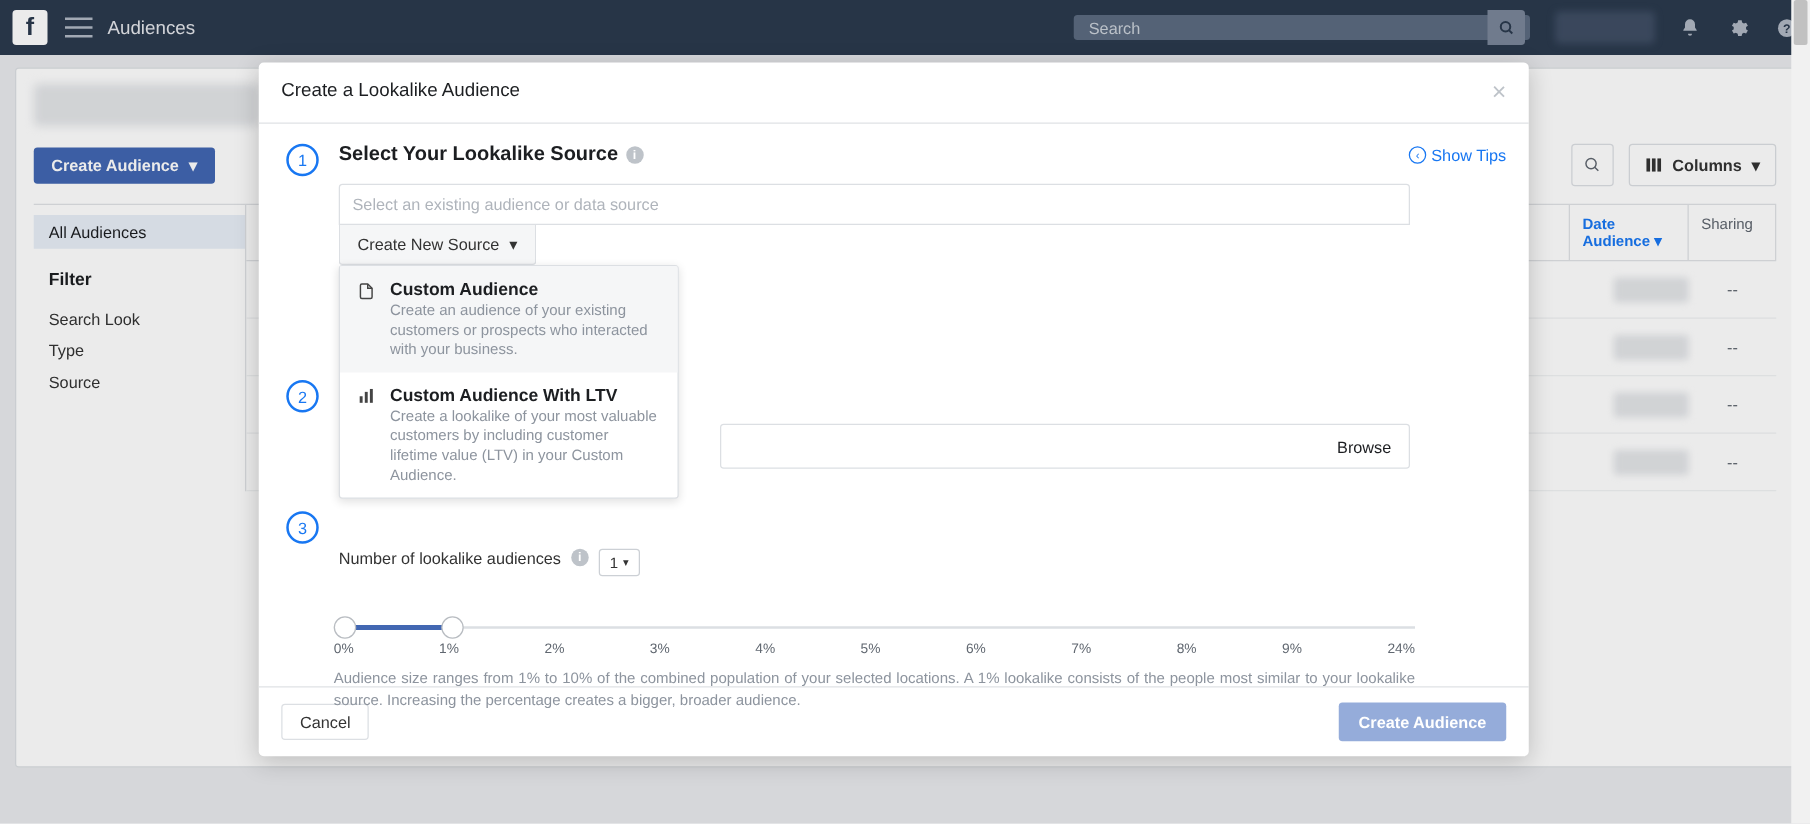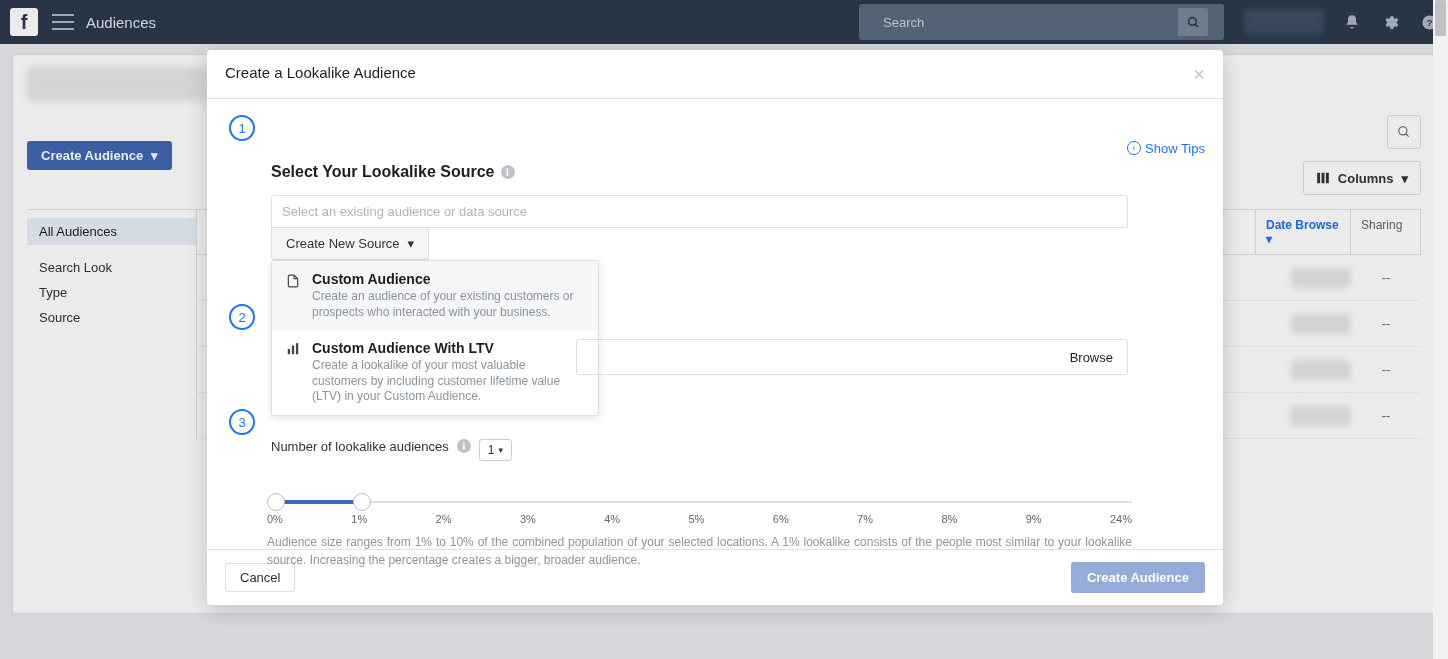--- a/index.html
+++ b/index.html
@@ -5,34 +5,34 @@
   * { box-sizing: border-box; margin: 0; padding: 0; font-family: Helvetica, Arial, sans-serif; }
   body { background: #e9eaed; width: 1448px; height: 659px; overflow: hidden; position: relative; }
 
   
   .topbar { height: 44px; background: #2b3a4e; display: flex; align-items: center; padding: 0 10px; color: #cfd4db; }
   .fb-logo { width: 28px; height: 28px; background: #fff; border-radius: 3px; display: flex; align-items: center; justify-content: center; color: #2b3a4e; font-weight: bold; font-size: 20px; margin-right: 14px;}
   .hamburger { width: 22px; height: 16px; margin-right: 12px; display: flex; flex-direction: column; justify-content: space-between; cursor:pointer;}
   .hamburger span { height: 2px; background: #b0b8c4; display:block; }
   .page-title { font-size: 15px; color: #e4e6eb; }
   .topbar-spacer { flex:1; }
-  .search-wrap { width: 365px; height: 36px; background: #5c6b80; border-radius: 3px; display:flex; align-items:center; padding: 0 24px; margin-right: 20px;}
+  .search-wrap { width: 365px; height: 20px; background: #5c6b80; border-radius: 3px; display:flex; align-items:center; padding: 0 12px; margin-right: 20px;}
   .search-wrap input { flex:1; border:none; background:transparent; color:#e4e6eb; font-size:13px; outline:none;}
   .search-wrap input::placeholder { color: #cbd2da; }
   .search-btn { width: 30px; height:28px; background:#7a8699; border-radius: 0 3px 3px 0; display:flex; align-items:center; justify-content:center; margin-right:-8px; margin-left:4px; cursor:pointer;}
   .nav-right { display:flex; align-items:center; gap:22px; color:#b0b8c4; }
   .top-icon { cursor:pointer; font-size:16px; }
   .blur-pill { width:80px; height:26px; background:#3f4e64; border-radius:4px; filter: blur(3px); }
 
   
   .bg-page { position:absolute; top:54px; left:12px; right:12px; height:560px; background:#fff; border:1px solid #dcdfe3; border-radius:3px; padding:12px 14px; }
   .bg-blur-top { width:180px; height:34px; background:#e3e5e8; filter:blur(4px); border-radius:4px; margin-bottom:14px;}
   .bg-toolbar { display:flex; align-items:center; justify-content:space-between; margin-bottom:14px;}
   .btn-primary-bg { background:#4267b2; color:#fff; padding:7px 14px; border:none; border-radius:3px; font-size:13px; font-weight:bold; cursor:pointer; display:flex; align-items:center; gap:8px;}
-  .tool-right { display:flex; align-items:flex-end; gap:12px;flex-direction:column;}
+  .tool-right { display:flex; align-items:flex-start; gap:12px;}
   .icon-btn { width:34px; height:34px; border:1px solid #dcdfe3; border-radius:3px; display:flex; align-items:center; justify-content:center; color:#606770; cursor:pointer;}
   .columns-btn { height:34px; border:1px solid #dcdfe3; border-radius:3px; padding:0 12px; display:flex; align-items:center; gap:8px; font-size:13px; color:#333; cursor:pointer; font-weight:bold;}
   .bg-content { display:flex; gap:0; border-top:1px solid #e0e2e5;}
   .sidebar-bg { width:170px; border-right:1px solid #e0e2e5; padding-top:8px;}
   .sidebar-active { background:#e8eef7; padding:6px 12px; font-size:13px; color:#1c1e21; margin-bottom:10px;}
   .sidebar-head { font-weight:bold; padding:6px 12px; font-size:14px; color:#1c1e21; margin-bottom:6px;}
   .sidebar-item { padding:5px 12px; font-size:13px; color:#333; cursor:pointer;}
   .table-bg { flex:1; }
   .table-head { display:flex; border-bottom:1px solid #e0e2e5; font-size:12px; color:#606770;}
   .th { padding:8px 10px; border-right:1px solid #e0e2e5;}
@@ -47,29 +47,29 @@
   .modal { position:absolute; top:50px; left:207px; width:1016px; background:#fff; border-radius:4px; box-shadow:0 4px 20px rgba(0,0,0,0.2); }
   .modal-header { padding:14px 18px; border-bottom:1px solid #e0e2e5; display:flex; justify-content:space-between; align-items:flex-start;}
   .modal-title { font-weight:normal; font-size:15px; color:#1c1e21;}
   .close-x { color:#bec3c9; font-size:20px; cursor:pointer; line-height:1; font-weight:300;}
   .modal-body { padding:16px 18px 8px 22px; }
 
   .step-row { display:flex; align-items:flex-start; gap:16px; margin-bottom:12px;}
   .step-circle { width:26px; height:26px; border:2px solid #1877f2; border-radius:50%; display:flex; align-items:center; justify-content:center; color:#1877f2; font-size:13px; flex-shrink:0;}
   .step-content { flex:1; }
   .step-heading { display:flex; align-items:center; justify-content:space-between; }
-  .step-title { font-weight:bold; font-size:16px; color:#1c1e21; display:flex; align-items:center; gap:6px;margin-top:48px;}
+  .step-title { font-weight:bold; font-size:16px; color:#1c1e21; display:flex; align-items:center; gap:6px;}
   .info-icon { width:14px; height:14px; border-radius:50%; background:#bec3c9; color:#fff; font-size:10px; display:inline-flex; align-items:center; justify-content:center; font-weight:bold;}
   .show-tips { color:#1877f2; font-size:13px; cursor:pointer; display:flex; align-items:center; gap:4px;}
   .tips-icon { width:14px; height:14px; border:1.5px solid #1877f2; border-radius:50%; display:inline-flex; align-items:center; justify-content:center; font-size:9px; color:#1877f2;}
 
   .source-input { width:857px; border:1px solid #dcdfe3; border-radius:3px 3px 0 0; padding:8px 10px; font-size:13px; color:#8d949e; margin-top:14px; }
   .create-source-btn { border:1px solid #dcdfe3; border-top:none; background:#f5f6f7; padding:8px 14px; font-size:13px; color:#333; cursor:pointer; display:inline-flex; align-items:center; gap:8px; border-radius:0 0 3px 3px;}
 
-  .dropdown-panel { position:relative; width:328px; background:#fff; border:1px solid #dcdfe3; border-radius:3px; box-shadow:0 2px 8px rgba(0,0,0,0.12); margin-top:0;}
+  .dropdown-panel { position:relative; width:272px; background:#fff; border:1px solid #dcdfe3; border-radius:3px; box-shadow:0 2px 8px rgba(0,0,0,0.12); margin-top:0;}
   .drop-item { padding:10px 14px; display:flex; gap:12px; cursor:pointer;}
   .drop-item.hover { background:#f5f6f7;}
   .drop-icon { width:16px; margin-top:2px; color:#444;}
   .drop-text .t1 { font-size:14px; font-weight:bold; color:#1c1e21; margin-bottom:2px;}
   .drop-text .t2 { font-size:12px; color:#8d949e; line-height:1.3;}
 
   .sz-row { display:flex; align-items:flex-start; gap:8px; font-size:13px; color:#333; margin-bottom:16px;}
   .sz-select { border:1px solid #ccd0d5; border-radius:3px; padding:3px 8px; font-size:12px; cursor:pointer; display:flex; align-items:center; gap:4px;}
 
   .slider-wrap { margin: 40px 0 6px -4px; width: 865px; position:relative;}
@@ -164,28 +164,29 @@
             </svg>
         </span>
         <span>Columns</span>
         <span>▾</span>
       </div>
     </div>
   </div>
   <div class="bg-content">
     <div class="sidebar-bg">
       <div class="sidebar-active">All Audiences</div>
+      <div class="sidebar-head">Filter</div>
       <div class="sidebar-item">Search Look</div>
       <div class="sidebar-item">Type</div>
       <div class="sidebar-item">Source</div>
     </div>
     <div class="table-bg">
       <div class="table-head">
         <div class="th" style="flex:1;"></div>
-        <div class="th date"><span>Date Browse</span> <span style="color:#1877f2;">▾</span></div>
+        <div class="th date"><span>Date Audience</span> <span style="color:#1877f2;">▾</span></div>
         <div class="th share">Sharing</div>
       </div>
       <div class="table-row">
           <div style="flex:1;"></div>
           <div class="row-blur"></div>
           <div class="row-share">--</div>
         </div>
       <div class="table-row">
           <div style="flex:1;"></div>
           <div class="row-blur"></div>

